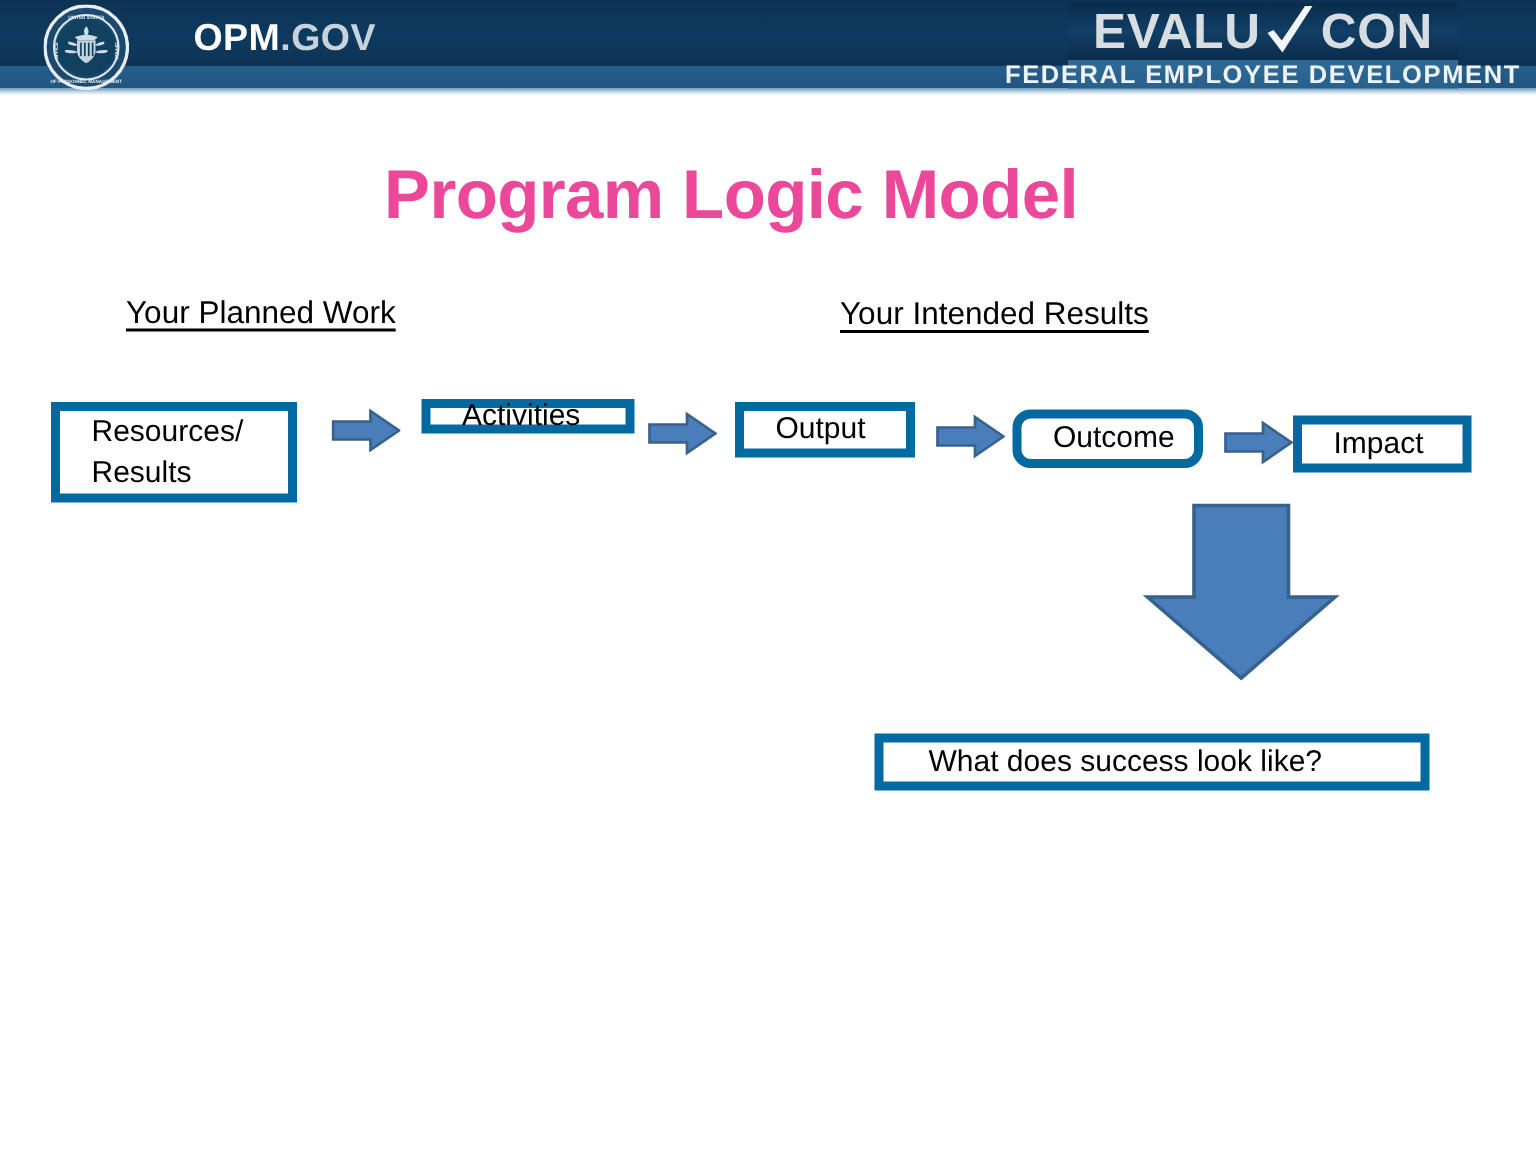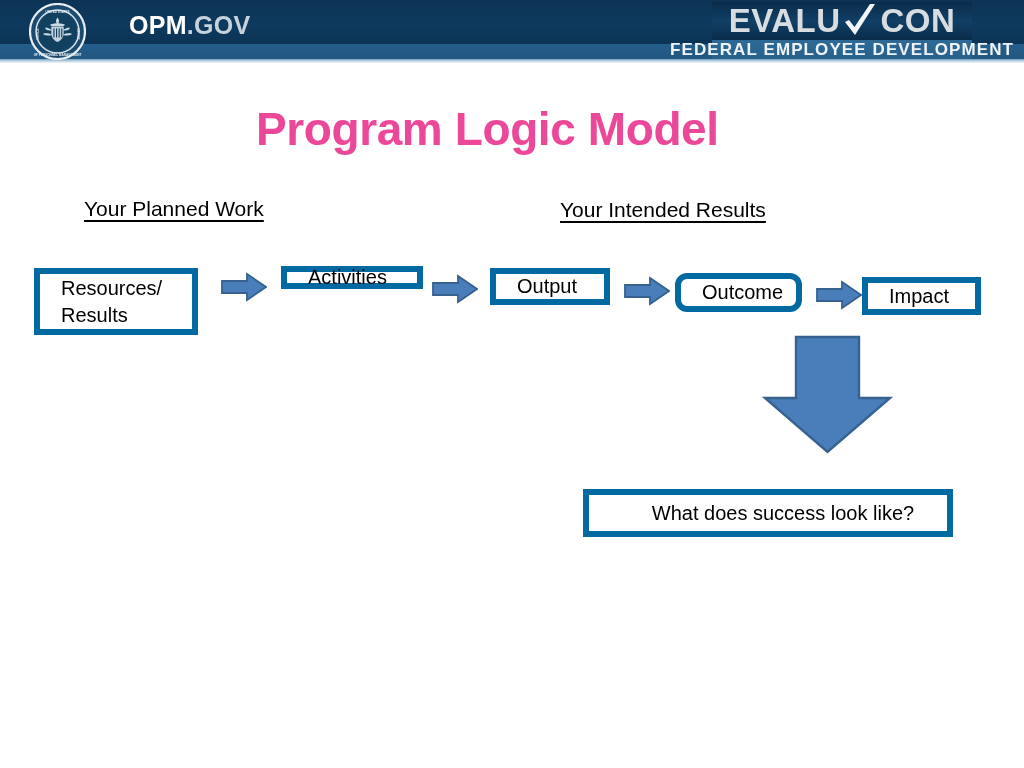--- a/index.html
+++ b/index.html
@@ -158,21 +158,21 @@
     padding-left: 21px;
     display: flex;
     flex-direction: column;
     justify-content: center;
   }
   #box-resources  { left: 34px;  top: 268px; width: 164px; height: 67px; }
   #box-activities { left: 281px; top: 266px; width: 142px; height: 23px; }
   #box-output     { left: 490px; top: 268px; width: 120px; height: 37px; }
   #box-outcome    { left: 675px; top: 273px; width: 127px; height: 39px; border-radius: 12px; }
   #box-impact     { left: 862px; top: 277px; width: 119px; height: 38px; }
-  #box-success    { left: 583px; top: 489px; width: 370px; height: 48px; font-size: 20px; align-items: center; }
+  #box-success    { left: 583px; top: 489px; width: 370px; height: 38px; font-size: 20px; }
   #box-success .flow-label { padding-left: 9px; }
 
   .flow-label { display: block; }
 
   
   .arrow-right {
     position: absolute;
     width: 46px;
     height: 30px;
   }

